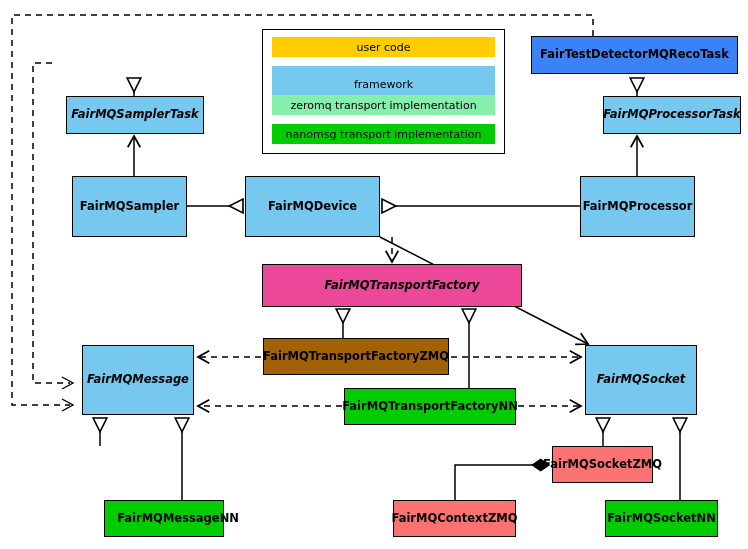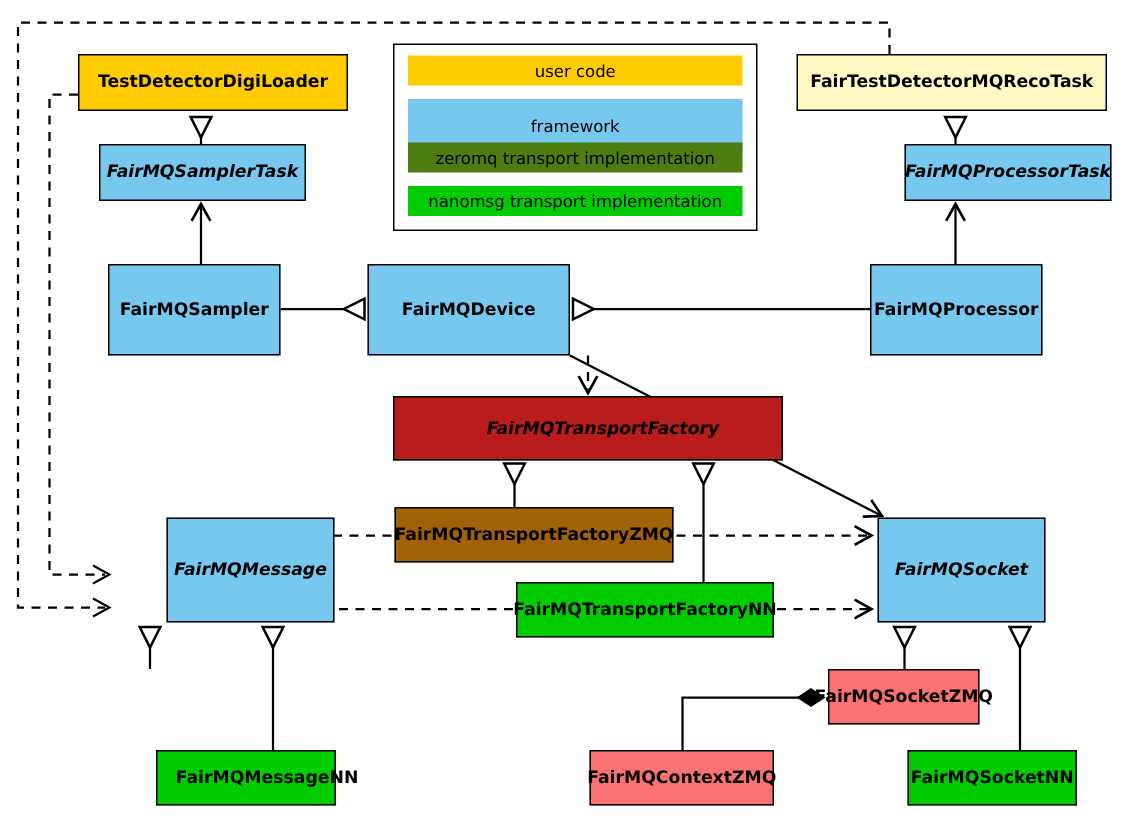--- a/index.html
+++ b/index.html
@@ -85,68 +85,65 @@
     <path d="M 455 500 L 455 465 L 549 465" stroke="#000" fill="none" stroke-width="1.5" marker-end="url(#filledDiamond)"></path>
   </svg>
 
   <div class="legend-box" style="left:262px;top:29px;width:243px;height:125px;"></div>
   <div class="legend-bar" style="left:272px;top:37px;width:223px;height:20px;background:#FFCC00;">
     <span>user code</span>
   </div>
   <div class="legend-bar" style="left:272px;top:66px;width:223px;height:36px;background:#76C8EF;">
     <span>framework</span>
   </div>
-  <div class="legend-bar" style="left:272px;top:95px;width:223px;height:20px;background:#4d7c0f;">
+  <div class="legend-bar" style="left:272px;top:95px;width:223px;height:20px;background:#86efac;">
     <span>zeromq transport implementation</span>
   </div>
   <div class="legend-bar" style="left:272px;top:124px;width:223px;height:20px;background:#00CC00;">
     <span>nanomsg transport implementation</span>
   </div>
 
-  <div class="node" style="left:52px;top:36px;width:180px;height:38px;background:#FFCC00;">
-    <span>TestDetectorDigiLoader</span>
-  </div>
 
   <div class="node abstract" style="left:66px;top:96px;width:138px;height:38px;background:#76C8EF;">
     <span>FairMQSamplerTask</span>
   </div>
 
   <div class="node" style="left:72px;top:176px;width:115px;height:61px;background:#76C8EF;">
     <span>FairMQSampler</span>
   </div>
 
   <div class="node" style="left:245px;top:176px;width:135px;height:61px;background:#76C8EF;">
     <span>FairMQDevice</span>
   </div>
 
   <div class="node" style="left:580px;top:176px;width:115px;height:61px;background:#76C8EF;">
     <span>FairMQProcessor</span>
   </div>
 
-  <div class="node" style="left:531px;top:36px;width:207px;height:38px;background:#fef9c3;">
+  <div class="node" style="left:531px;top:36px;width:207px;height:38px;background:#3b82f6;">
     <span>FairTestDetectorMQRecoTask</span>
   </div>
 
   <div class="node abstract" style="left:569px;top:96px;width:138px;height:38px;background:#76C8EF;margin-left:34px;">
     <span>FairMQProcessorTask</span>
   </div>
 
-  <div class="node abstract" style="left:262px;top:264px;width:260px;height:43px;background:#b91c1c;padding-left:20px;">
+  <div class="node abstract" style="left:262px;top:264px;width:260px;height:43px;background:#ec4899;padding-left:20px;">
     <span>FairMQTransportFactory</span>
   </div>
 
   <div class="node" style="left:263px;top:338px;width:186px;height:37px;background:#a16207;">
     <span>FairMQTransportFactoryZMQ</span>
   </div>
 
   <div class="node" style="left:344px;top:388px;width:172px;height:37px;background:#00CC00;">
     <span>FairMQTransportFactoryNN</span>
   </div>
 
-  <div class="node abstract" style="left:82px;top:345px;width:112px;height:70px;background:#76C8EF;margin-left:29px;">
+  <div class="node abstract" style="left:82px;top:345px;width:112px;height:70px;background:#76C8EF;">
     <span>FairMQMessage</span>
   </div>
 
   <div class="node abstract" style="left:585px;top:345px;width:112px;height:70px;background:#76C8EF;">
     <span>FairMQSocket</span>
   </div>
 
 
   <div class="node" style="left:104px;top:500px;width:120px;height:37px;background:#00CC00;padding-left:28px;">
     <span>FairMQMessageNN</span>

